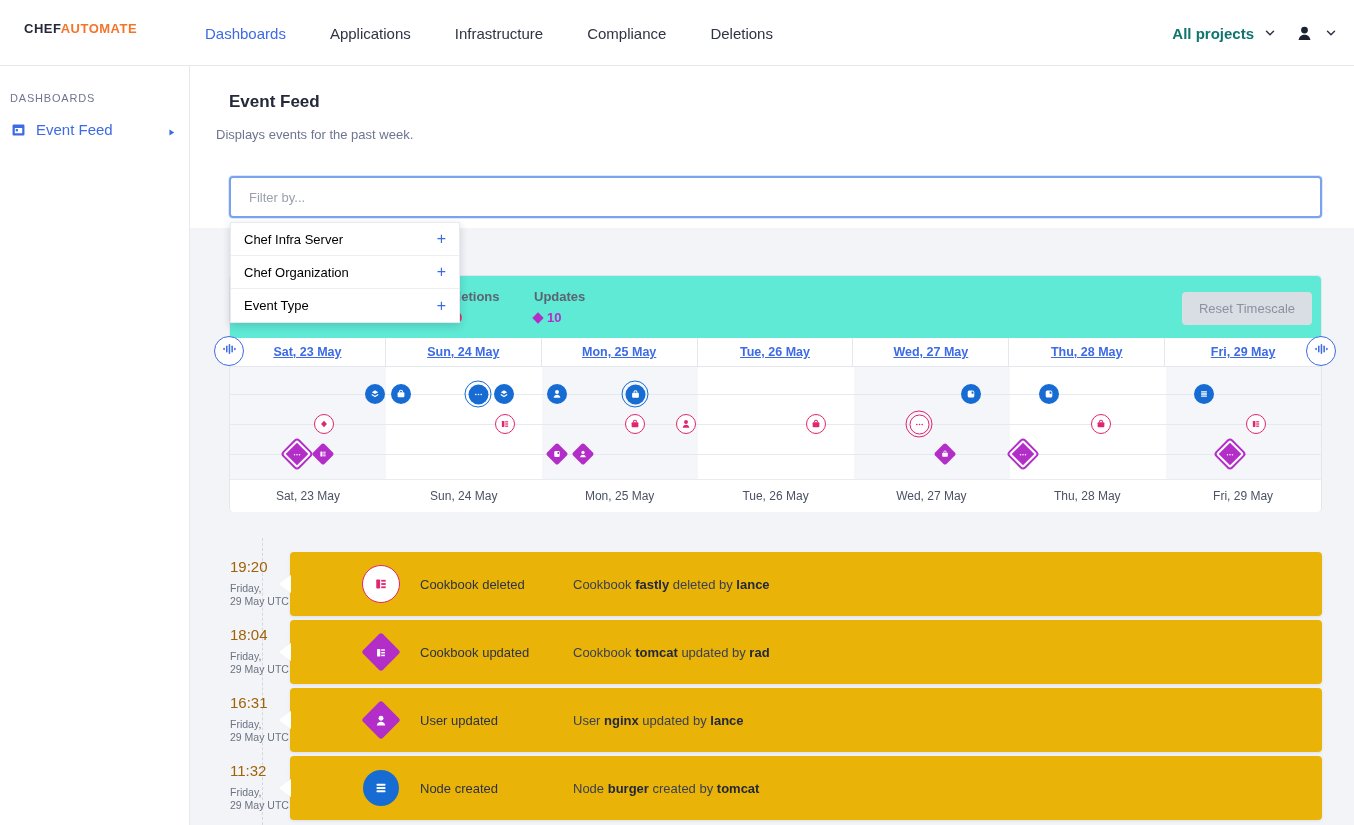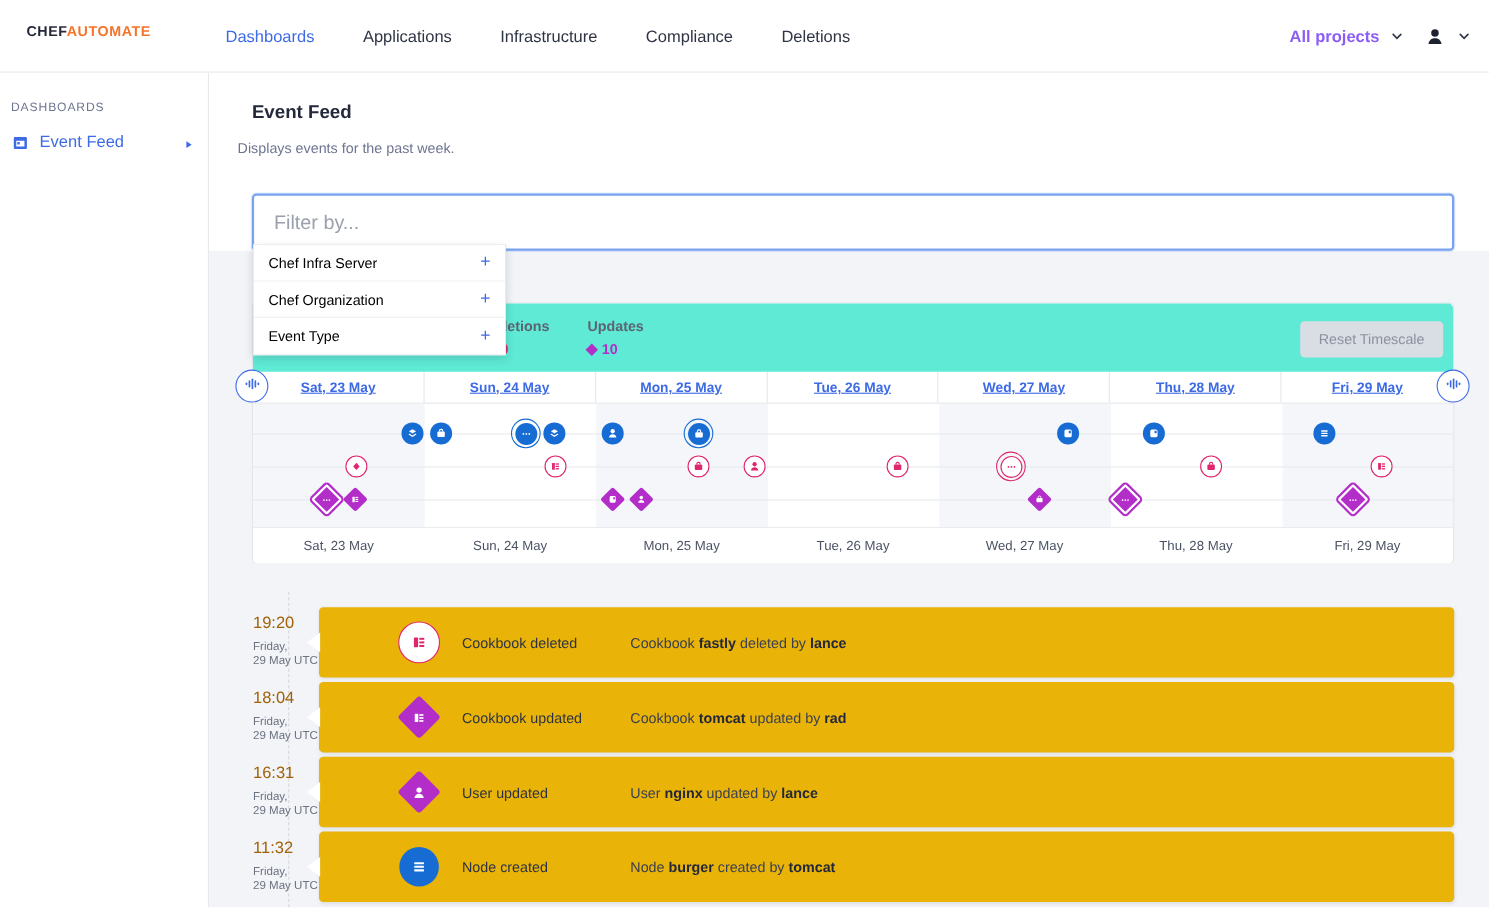--- a/index.html
+++ b/index.html
@@ -10,41 +10,41 @@
   
   .header { position:absolute; top:0; left:0; width:100%; height:66px; background:#fff;
             border-bottom:1px solid #e5e8ec; z-index:40; }
   .logo { position:absolute; left:24px; top:21px; font-size:13px; font-weight:800; letter-spacing:.5px; }
   .logo .chef { color:#24283a; }
   .logo .automate { color:#f4742a; }
   .topnav { position:absolute; left:205px; top:0; height:66px; display:flex; align-items:center; gap:44px; }
   .topnav a { font-size:15px; color:#2e3444; text-decoration:none; cursor:pointer; }
   .topnav a.active { color:#3d6ae5; }
   .header-right { position:absolute; right:16px; top:0; height:66px; display:flex; align-items:center; gap:9px; }
-  .proj-label { font-size:15px; font-weight:700; color:#8b5cf6; }
+  .proj-label { font-size:15px; font-weight:700; color:#0f766e; }
   .chev { width:14px; height:14px; color:#2e3444; display:inline-block; }
   .user-ic { width:21px; height:21px; color:#1d2230; margin-left:8px; }
 
   
   .sidebar { position:absolute; top:66px; left:0; width:190px; height:759px; background:#fff;
              border-right:1px solid #e5e8ec; z-index:20; }
   .side-section { margin:26px 0 0 10px; font-size:11px; letter-spacing:.8px; color:#6e7590; }
   .side-item { position:relative; display:flex; align-items:center; gap:9px; margin:17px 0 0 10px;
                color:#3d6ae5; font-size:15px; cursor:pointer; }
   .side-item .cal { width:17px; height:17px; color:#3d6ae5; }
   .side-item .tri { position:absolute; right:12px; width:11px; height:11px; color:#3d6ae5; }
 
   
   .main-bg { position:absolute; top:228px; left:190px; width:1164px; height:597px; background:#f2f4f7; }
   .page-title { position:absolute; left:229px; top:92px; font-size:17px; font-weight:700; color:#23283a; }
   .page-sub { position:absolute; left:216px; top:127px; font-size:13px; color:#6e7590; }
 
-  .filter-input { position:absolute; left:229px; top:176px; width:1093px; height:52px;
+  .filter-input { position:absolute; left:229px; top:176px; width:1093px; height:42px;
                   border:2px solid #79a3ee; border-radius:4px; background:#fff; padding:0 18px;
-                  font-size:18px; color:#0f172a; outline:none; box-shadow:0 0 0 1px rgba(121,163,238,.25);
+                  font-size:13px; color:#0f172a; outline:none; box-shadow:0 0 0 1px rgba(121,163,238,.25);
                   font-family:"Liberation Sans",sans-serif; }
   .filter-input::placeholder { color:#9aa1ac; }
 
   
   .dropdown { position:absolute; left:230px; top:222px; width:230px; background:#fff; z-index:35;
               border:1px solid #e7eaee; box-shadow:0 3px 8px rgba(30,40,60,.18); }
   .dd-row { height:33px; display:flex; align-items:center; justify-content:space-between;
             padding:0 13px; border-bottom:1px solid #eceef1; cursor:pointer; background:#fff; }
   .dd-row:last-child { border-bottom:none; }
   .dd-label { font-size:13px; color:#000000; }

